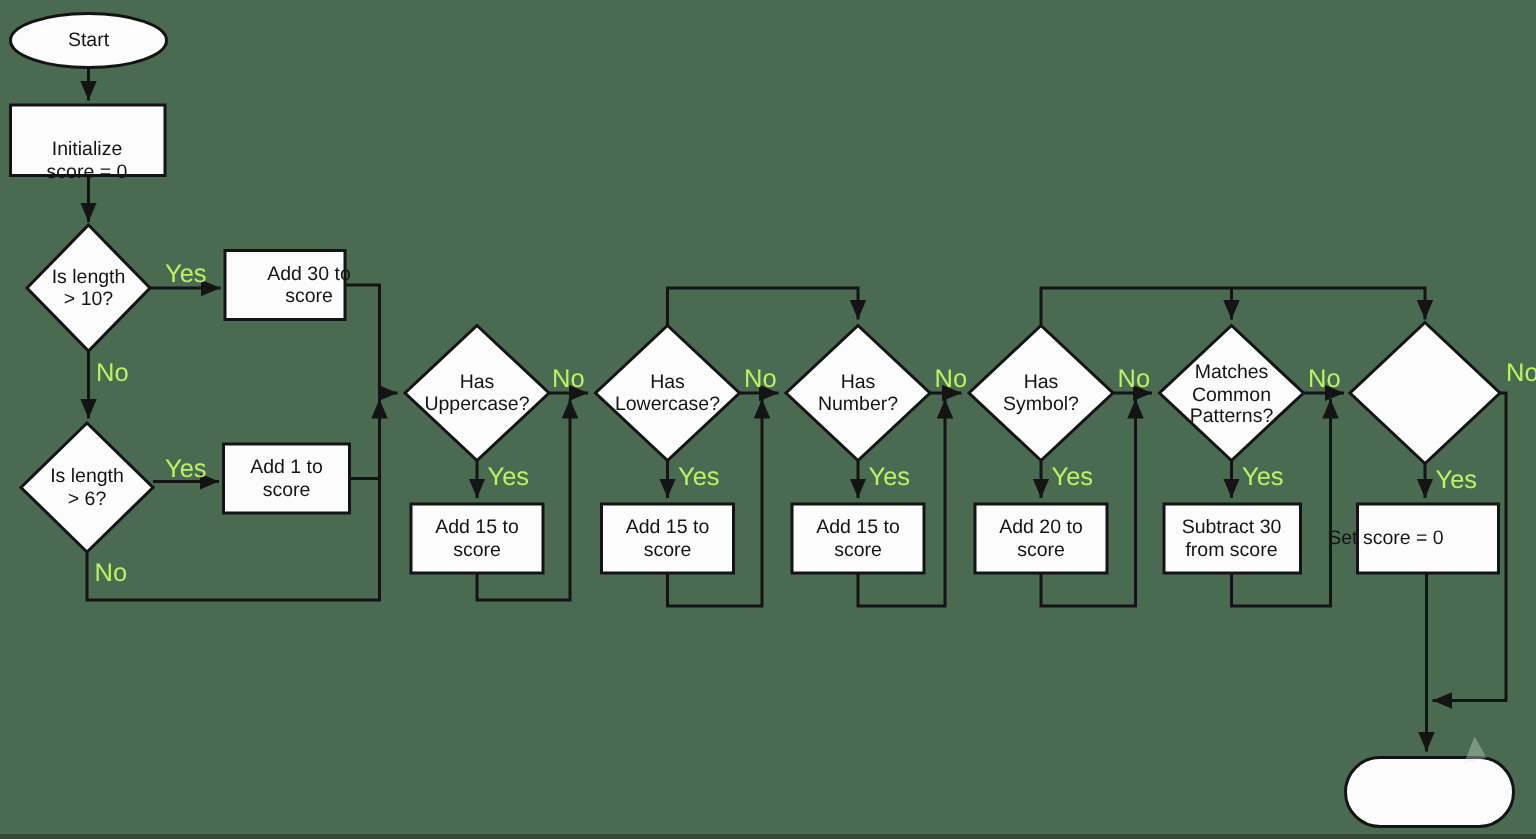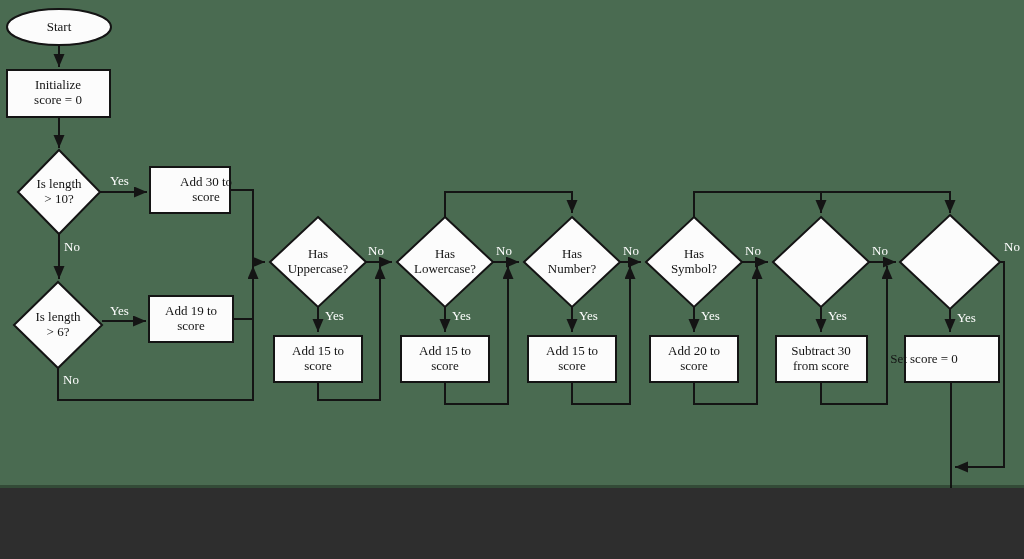--- a/index.html
+++ b/index.html
@@ -1,30 +1,30 @@
 <!DOCTYPE html>
 <html><head>
 <meta charset="utf-8">
 <style>
   html,body{margin:0;padding:0;background:#2e2e2e;}
   .canvas{
-    position:relative;width:1024px;height:488px;overflow:hidden;
+    position:relative;width:1024px;height:559px;overflow:hidden;
     background:#4a6b51;
-    font-family:Liberation Serif, serif;
+    font-family:Liberation Sans, sans-serif;
   }
   .canvas svg{position:absolute;left:0;top:0;}
   .edge{fill:none;stroke:#141414;stroke-width:2;}
   .shape{fill:#fcfcfc;stroke:#141414;stroke-width:2;}
   .lbl{
     position:absolute;transform:translate(-50%,-50%);
     text-align:center;white-space:pre-line;
     font-size:13px;line-height:1.12;color:#141414;
   }
   .tag{
-    position:absolute;font-size:13px;line-height:1;color:#ffffff;white-space:nowrap;
+    position:absolute;font-size:17px;line-height:1;color:#bef264;white-space:nowrap;
   }
   .bottom-strip{
     position:absolute;left:0;bottom:0;width:1024px;height:3px;
     background:rgba(10,16,10,0.35);
   }
 </style>
 </head>
 <body>
 
 <div class="canvas">
@@ -96,38 +96,41 @@
       <rect class="shape" x="776" y="336" width="91" height="46"></rect>
       <rect class="shape" x="905" y="336" width="94" height="46"></rect>
 
       <rect class="shape" x="897" y="505" width="112" height="46" rx="23"></rect>
     </g>
 
     <polygon points="976,509 983,491 991,505" fill="rgba(218,232,218,0.35)"></polygon>
   </svg>
 
   <div class="lbl" style="left:59px;top:27px">Start</div>
-  <div class="lbl" style="left:58px;top:93px">Initialize
+  <div class="lbl" style="left:58px;top:107px">Initialize
 score = 0</div>
   <div class="lbl" style="left:59px;top:192px">Is length
 &gt; 10?</div>
   <div class="lbl" style="left:206px;top:190px">Add 30 to
 score</div>
   <div class="lbl" style="left:58px;top:325px">Is length
 &gt; 6?</div>
-  <div class="lbl" style="left:191px;top:319px">Add 19 to
+  <div class="lbl" style="left:191px;top:319px">Add 1 to
 score</div>
   <div class="lbl" style="left:318px;top:262px">Has
 Uppercase?</div>
   <div class="lbl" style="left:445px;top:262px">Has
 Lowercase?</div>
   <div class="lbl" style="left:572px;top:262px">Has
 Number?</div>
   <div class="lbl" style="left:694px;top:262px">Has
 Symbol?</div>
+  <div class="lbl" style="left:821px;top:263px">Matches
+Common
+Patterns?</div>
   <div class="lbl" style="left:318px;top:359px">Add 15 to
 score</div>
   <div class="lbl" style="left:445px;top:359px">Add 15 to
 score</div>
   <div class="lbl" style="left:572px;top:359px">Add 15 to
 score</div>
   <div class="lbl" style="left:694px;top:359px">Add 20 to
 score</div>
   <div class="lbl" style="left:821px;top:359px">Subtract 30
 from score</div>

